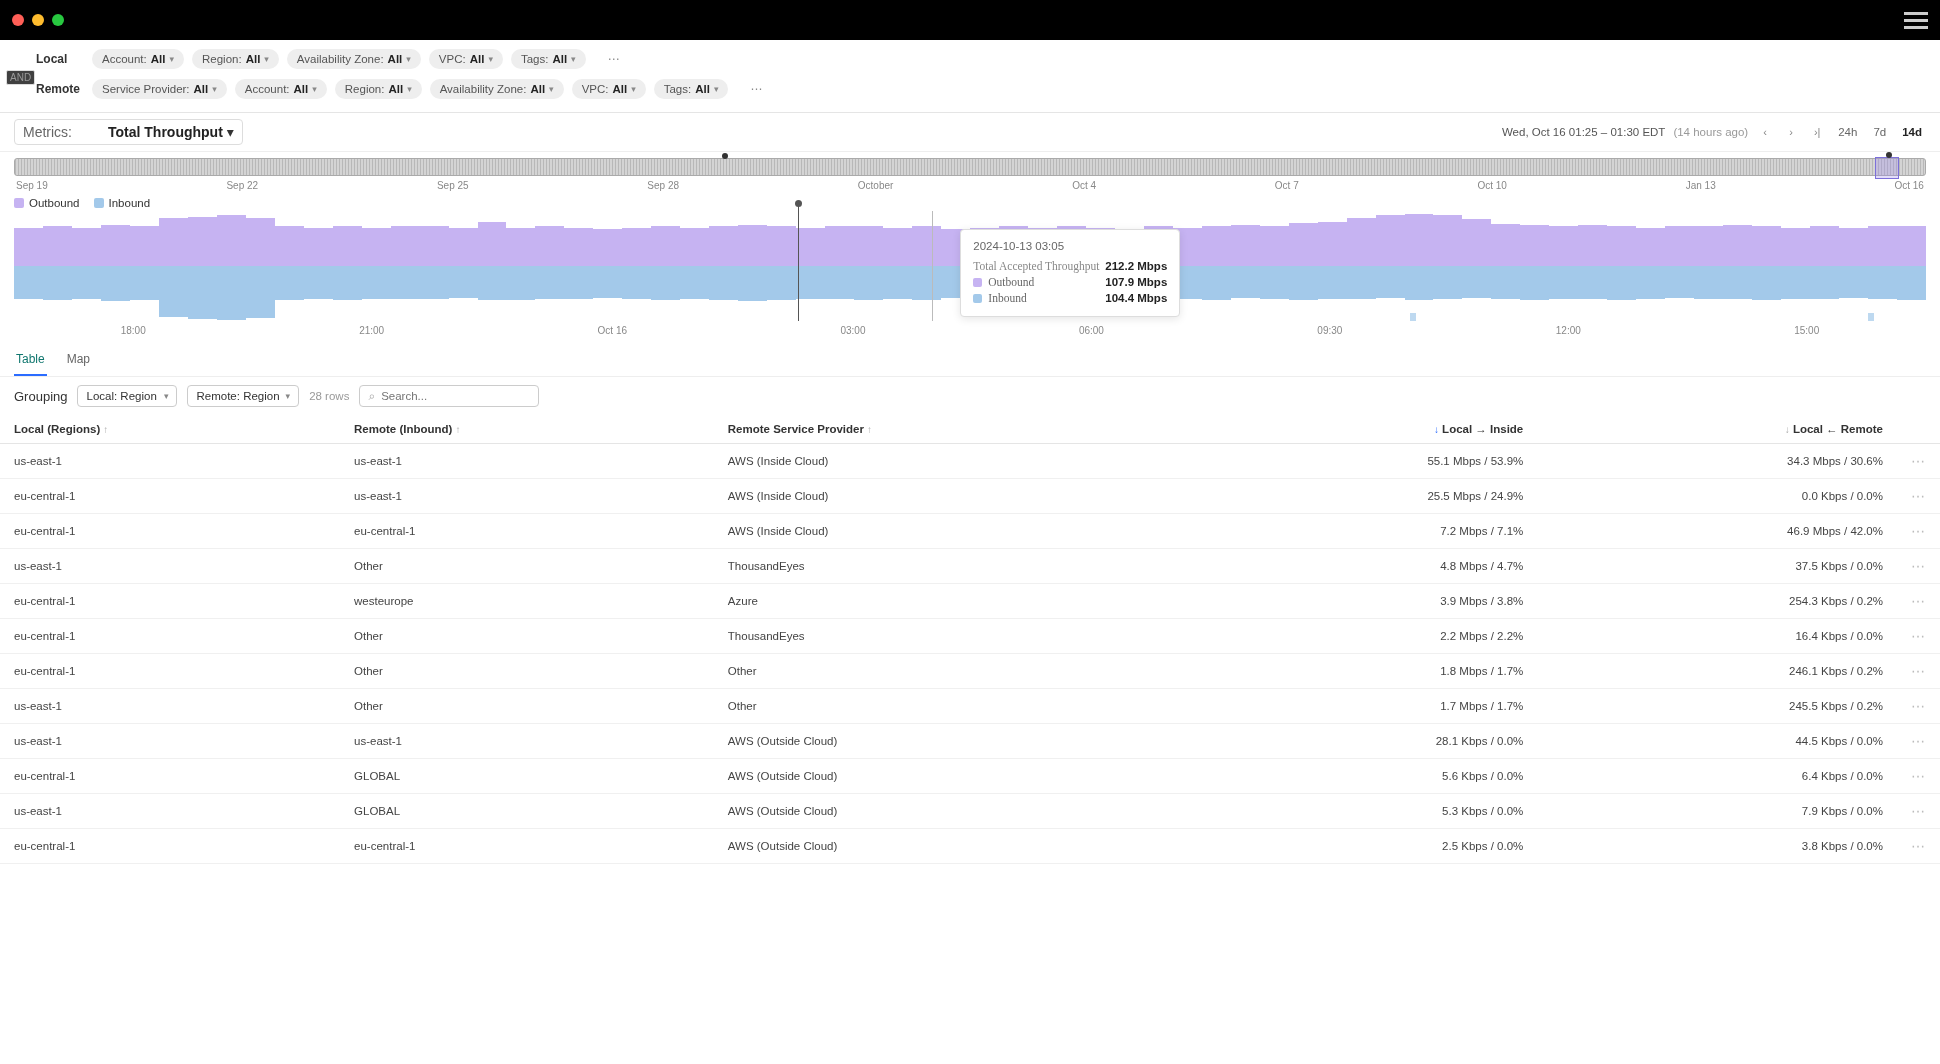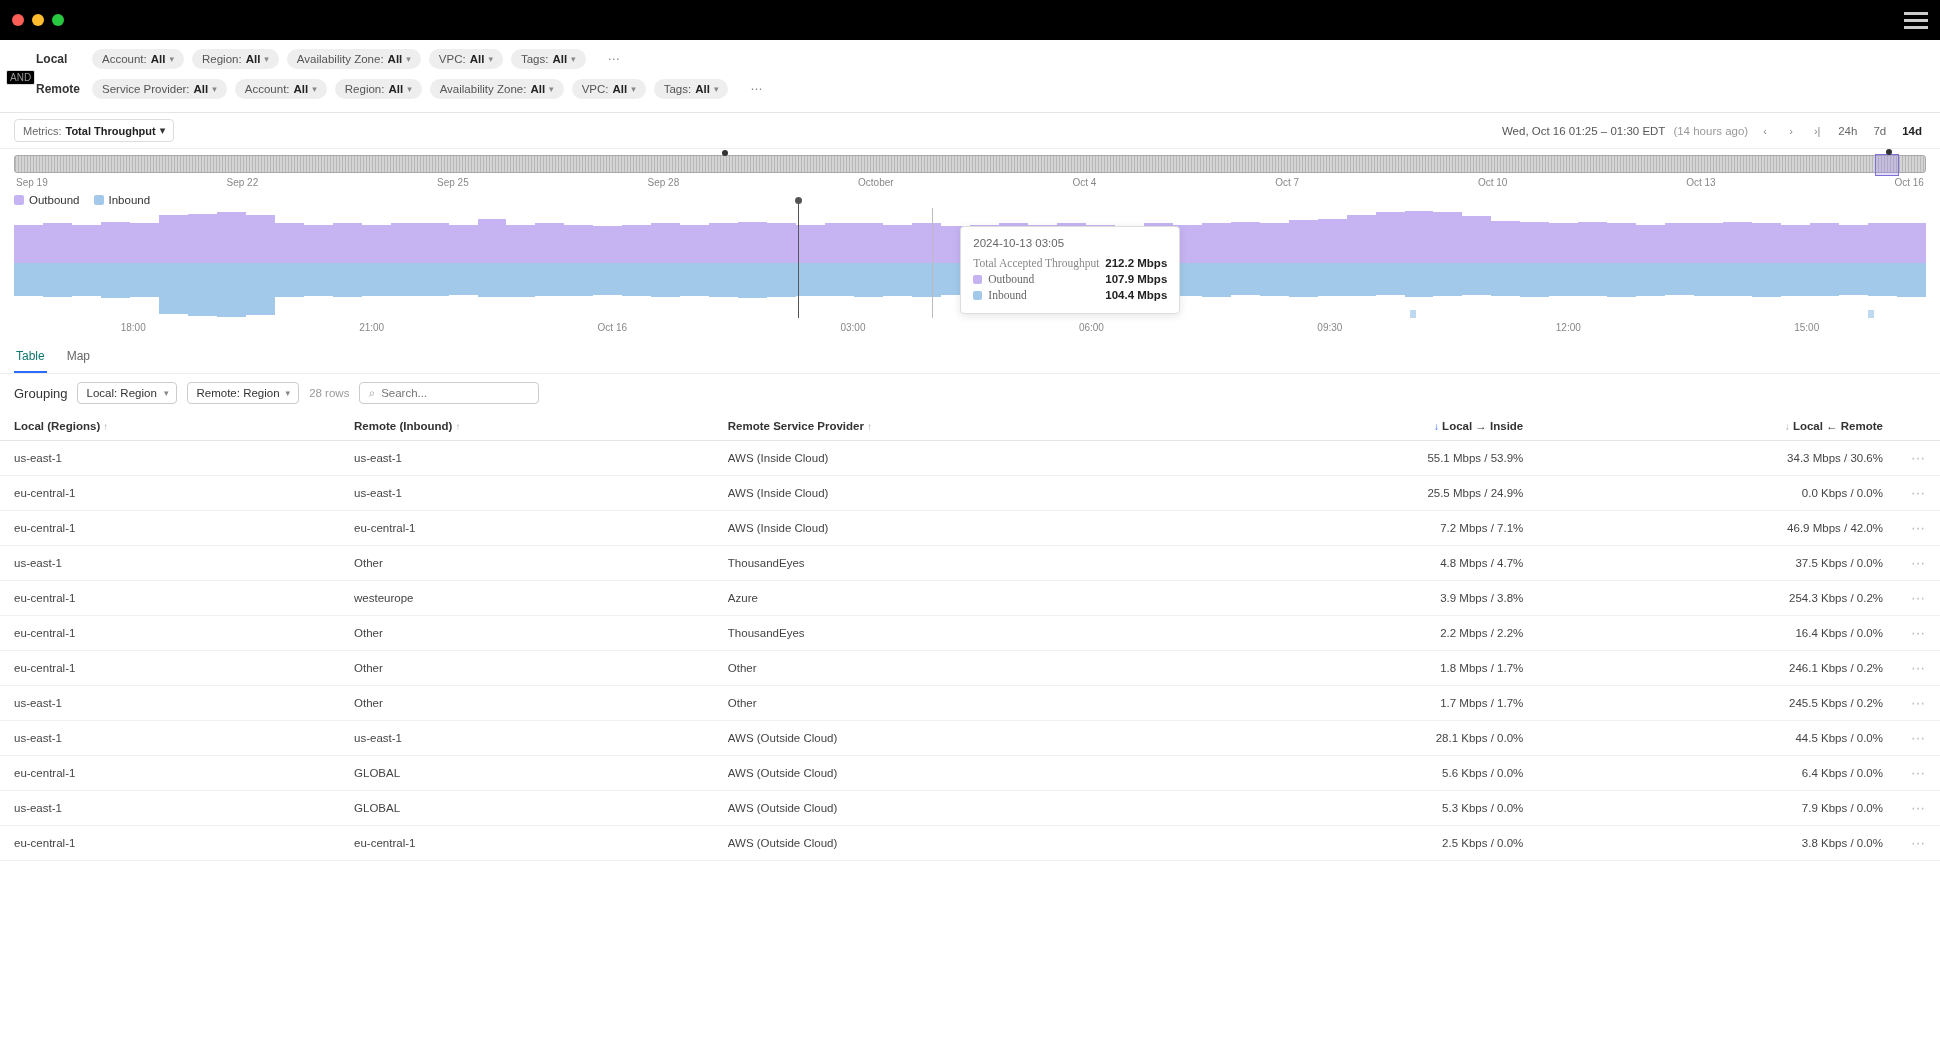--- a/index.html
+++ b/index.html
@@ -9,31 +9,31 @@
 .traffic-lights span { width: 12px; height: 12px; border-radius: 50%; display: inline-block; }
 .tl-red { background: #ff5f57; }
 .tl-yellow { background: #febc2e; }
 .tl-green { background: #28c840; }
 .hamburger { display: flex; flex-direction: column; gap: 4px; cursor: pointer; }
 .hamburger span { width: 24px; height: 3px; background: #ccc; display: block; }
 
 .filters { padding: 8px 14px 4px 14px; border-bottom: 1px solid #e5e5e5; position: relative; }
 .filter-row { display: flex; align-items: center; gap: 8px; margin-bottom: 8px; margin-left: 22px; }
 .filter-label { font-weight: 600; color: #333; font-size: 12px; min-width: 48px; }
-.and-badge { position: absolute; left: 6px; top: 30px; font-size: 10px; color: #999; border: 1px solid #ddd; border-radius: 2px; padding: 1px 3px; background: #000000; }
+.and-badge { position: absolute; left: 6px; top: 30px; font-size: 10px; color: #999; border: 1px solid #ddd; border-radius: 2px; padding: 1px 3px; background: #404040; }
 .chip { background: #eee; border-radius: 14px; padding: 4px 10px; font-size: 11.5px; color: #555; display: inline-flex; align-items: center; gap: 4px; cursor: pointer; }
 .chip b { color: #222; font-weight: 600; }
 .chip .caret { font-size: 9px; color: #888; }
 .ellipsis-chip { color: #888; padding: 4px 6px; cursor: pointer; }
 
 .metrics-bar { display: flex; align-items: center; justify-content: space-between; padding: 6px 14px; border-bottom: 1px solid #eee; }
 .metrics-left { display: flex; align-items: center; gap: 6px; }
-.metrics-pill { border: 1px solid #ddd; border-radius: 4px; padding: 4px 8px; font-size: 11px; display: inline-flex; align-items: center; gap: 4px; cursor: pointer; }
+.metrics-pill { border: 1px solid #ddd; border-radius: 4px; padding: 4px 8px; font-size: 14px; display: inline-flex; align-items: center; gap: 4px; cursor: pointer; }
 .metrics-pill .lbl { color: #666; }
-.metrics-pill .val { font-weight: 600; color: #222; }
+.metrics-pill .val { font-weight: 600; color: #222; margin-left: 32px; }
 .time-info { display: flex; align-items: center; gap: 8px; font-size: 11.5px; color: #555; }
 .time-info .ago { color: #999; }
 .nav-btn { width: 18px; height: 18px; display: inline-flex; align-items: center; justify-content: center; color: #888; cursor: pointer; font-size: 11px; }
 .range-btn { padding: 2px 4px; font-size: 11.5px; color: #666; cursor: pointer; }
 .range-btn.active { font-weight: 600; color: #222; }
 
 .overview-timeline { padding: 6px 14px 0 14px; }
 .ot-bar { height: 18px; background: repeating-linear-gradient(90deg, #b8b8b8 0 1px, #d4d4d4 1px 3px); border-radius: 3px; position: relative; border:1px solid #aaa;}
 .ot-bar .sel { position: absolute; right: 26px; top:-2px; height: 22px; width: 24px; border: 1px solid #7c6fd9; background: rgba(160,140,240,0.3); }
 .ot-marker { position: absolute; top:-6px; width:6px; height:6px; background:#333; border-radius:50%; }
@@ -191,21 +191,21 @@
   </div>
   <div class="ot-ticks" id="ot-ticks">
       <span>Sep 19</span>
       <span>Sep 22</span>
       <span>Sep 25</span>
       <span>Sep 28</span>
       <span>October</span>
       <span>Oct 4</span>
       <span>Oct 7</span>
       <span>Oct 10</span>
-      <span>Oct 13</span>
+      <span>Jan 13</span>
       <span>Oct 16</span>
     </div>
 </div>
 
 <div class="legend">
   <span class="item">
       <span class="sw" style="background:#c6b3f2"></span>
       <span>Outbound</span>
     </span>
   <span class="item">

